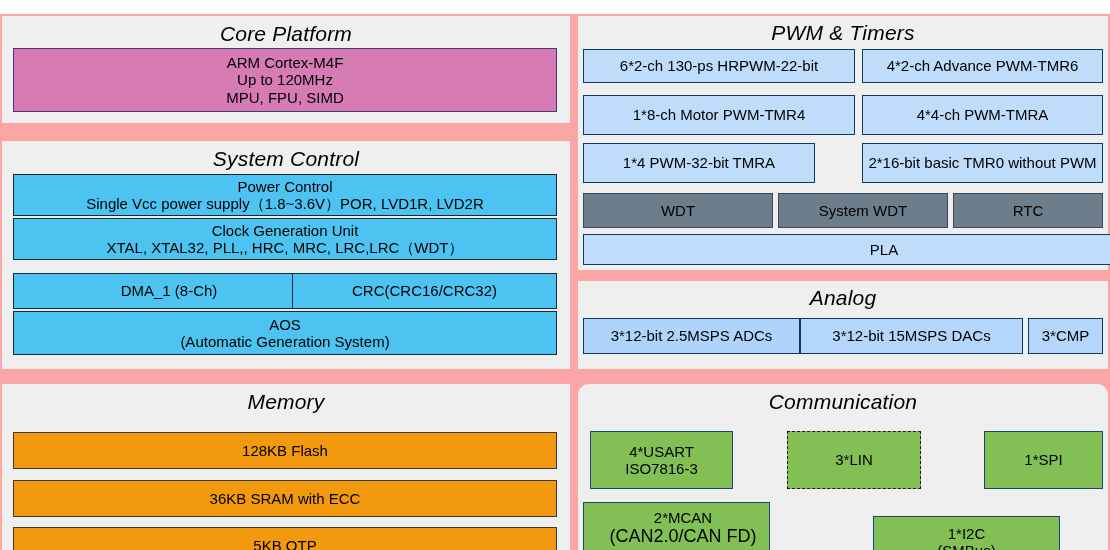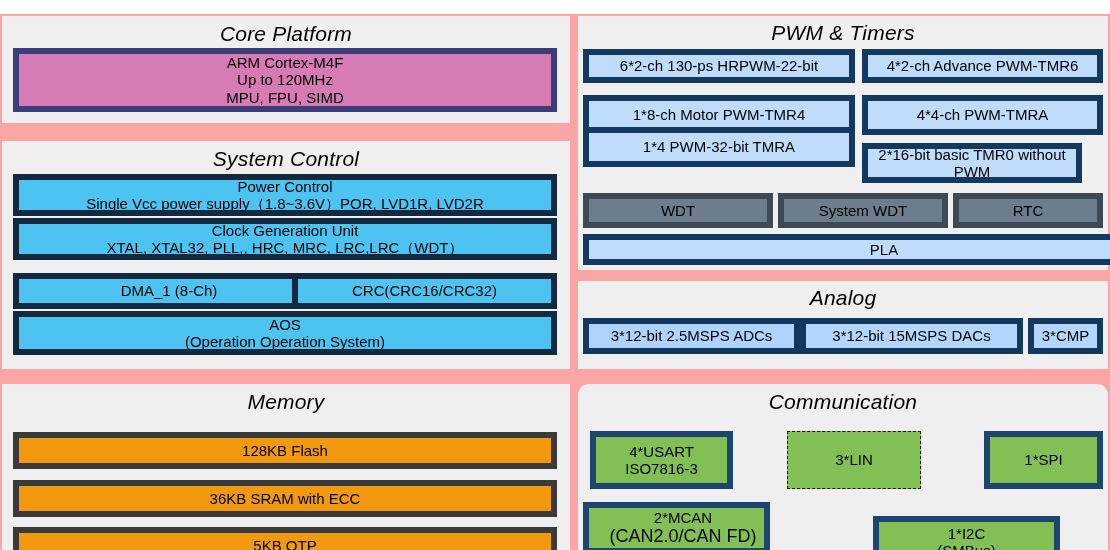--- a/index.html
+++ b/index.html
@@ -48,21 +48,21 @@
     position: absolute;
     box-sizing: border-box;
     display: flex;
     flex-direction: column;
     align-items: center;
     justify-content: center;
     text-align: center;
     font-size: 15px;
     line-height: 1.16;
     color: #000;
-    border: 6px solid #be185d;
+    border: 1px solid #be185d;
     padding: 0 3px;
     overflow: hidden;
   }
   .blk .l2 { display: block; }
   .blk .small { font-size: 18px; }
 
   
   .c-core   { background: #d77bb4; border-color: #3b3d7a; }
   .c-sys    { background: #4cc3f0; border-color: #13293f; }
   .c-mem    { background: #f2990d; border-color: #3a3a3a; }
@@ -97,21 +97,21 @@
       <span class="l2">XTAL, XTAL32, PLL,, HRC, MRC, LRC,LRC（WDT）</span>
     </div>
     <div class="blk c-sys" style="left:11px; top:132px; width:312px; height:36px;">
       <span class="l2">DMA_1 (8-Ch)</span>
     </div>
     <div class="blk c-sys" style="left:290px; top:132px; width:265px; height:36px;">
       <span class="l2">CRC(CRC16/CRC32)</span>
     </div>
     <div class="blk c-sys" style="left:11px; top:170px; width:544px; height:44px;">
       <span class="l2">AOS</span>
-      <span class="l2">(Operation Operation System)</span>
+      <span class="l2">(Automatic Generation System)</span>
     </div>
   </div>
 
   <div class="panel" style="left:2px; top:370px; width:568px; height:178px;">
     <div class="panel-title" style="top:7px;">Memory</div>
     <div class="blk c-mem" style="left:11px; top:48px; width:544px; height:37px;">
       <span class="l2">128KB Flash</span>
     </div>
     <div class="blk c-mem" style="left:11px; top:96px; width:544px; height:37px;">
       <span class="l2">36KB SRAM with ECC</span>
@@ -128,24 +128,24 @@
     </div>
     <div class="blk c-pwm" style="left:284px; top:33px; width:241px; height:34px;">
       <span class="l2">4*2-ch Advance PWM-TMR6</span>
     </div>
     <div class="blk c-pwm" style="left:5px; top:79px; width:272px; height:40px;">
       <span class="l2">1*8-ch Motor PWM-TMR4</span>
     </div>
     <div class="blk c-pwm" style="left:284px; top:79px; width:241px; height:40px;text-align:center;">
       <span class="l2">4*4-ch PWM-TMRA</span>
     </div>
-    <div class="blk c-pwm" style="left:5px; top:111px; width:272px; height:40px;">
+    <div class="blk c-pwm" style="left:5px; top:127px; width:232px; height:40px;">
       <span class="l2">1*4 PWM-32-bit TMRA</span>
     </div>
-    <div class="blk c-pwm" style="left:284px; top:127px; width:220px; height:40px;">
+    <div class="blk c-pwm" style="left:284px; top:127px; width:241px; height:40px;">
       <span class="l2">2*16-bit basic TMR0 without PWM</span>
     </div>
     <div class="blk c-gray" style="left:5px; top:177px; width:190px; height:35px;">
       <span class="l2">WDT</span>
     </div>
     <div class="blk c-gray" style="left:200px; top:177px; width:170px; height:35px;">
       <span class="l2">System WDT</span>
     </div>
     <div class="blk c-gray" style="left:375px; top:177px; width:150px; height:35px;">
       <span class="l2">RTC</span>

